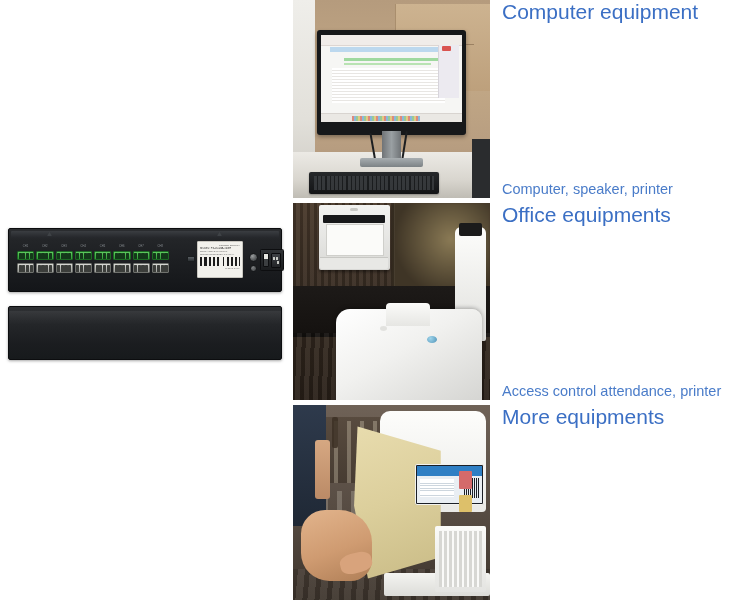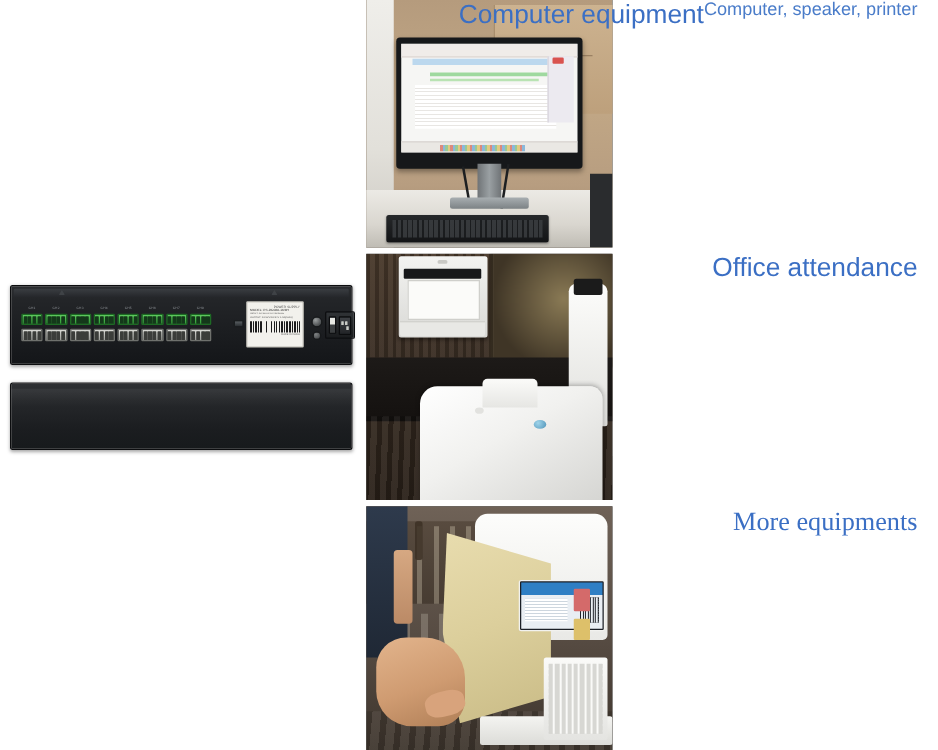--- a/index.html
+++ b/index.html
@@ -156,29 +156,29 @@
   #iec-inlet .p2{right:1.6px;top:3.2px;}
   #iec-inlet .p3{left:5px;top:7.8px;}
 
   
   #content-column{
     position:absolute;left:293px;top:0;width:457px;height:600px;
   }
   .row{ position:absolute;left:0;width:457px; }
   #row-0{top:0;height:198px;}
   #row-1{top:203px;height:197px;}
-  #row-2{top:405px;height:195px;font-family:Liberation Serif, serif;}
+  #row-2{top:405px;height:195px;}
 
   .photo{
     position:absolute;left:0;top:0;width:197px;height:100%;
     overflow:hidden;background:#3a3a38;
   }
   .caption{
-    position:absolute;left:209px;top:0;right:16px;height:100%;
-    display:flex;flex-direction:row;justify-content:flex-end;
+    position:absolute;left:209px;top:0;right:0;height:100%;
+    display:flex;flex-direction:column;justify-content:space-between;
   }
   .cap-title{
     font-size:21px;color:#3b6fc4;line-height:1.15;
     margin:0 0 5px 0;white-space:nowrap;
   }
   .cap-sub{
     font-size:14.5px;color:#4a7cc9;line-height:1.2;
     margin:0;white-space:nowrap;
   }
 
@@ -514,21 +514,22 @@
       </div>
       <div class="p2-neck"></div>
       <div class="p2-neck-top"></div>
       <div class="p2-dev">
         <div class="p2-dev-ridge"></div>
         <div class="p2-dev-dot"></div>
         <div class="p2-dev-led"></div>
       </div>
     </div>
     <div class="caption">
-      <p class="cap-title">Office attendance</p>
+      <p class="cap-title">Office equipments</p>
+      <p class="cap-sub">Access control attendance, printer</p>
     </div>
   </div>
 
   <div class="row" id="row-2">
     <div class="photo">
       <div class="p3-bg"></div>
       <div class="p3-shelf"></div>
       <div class="p3-bottles"></div>
       <div class="p3-bottle-neck"></div>
       <div class="p3-glasses"></div>

